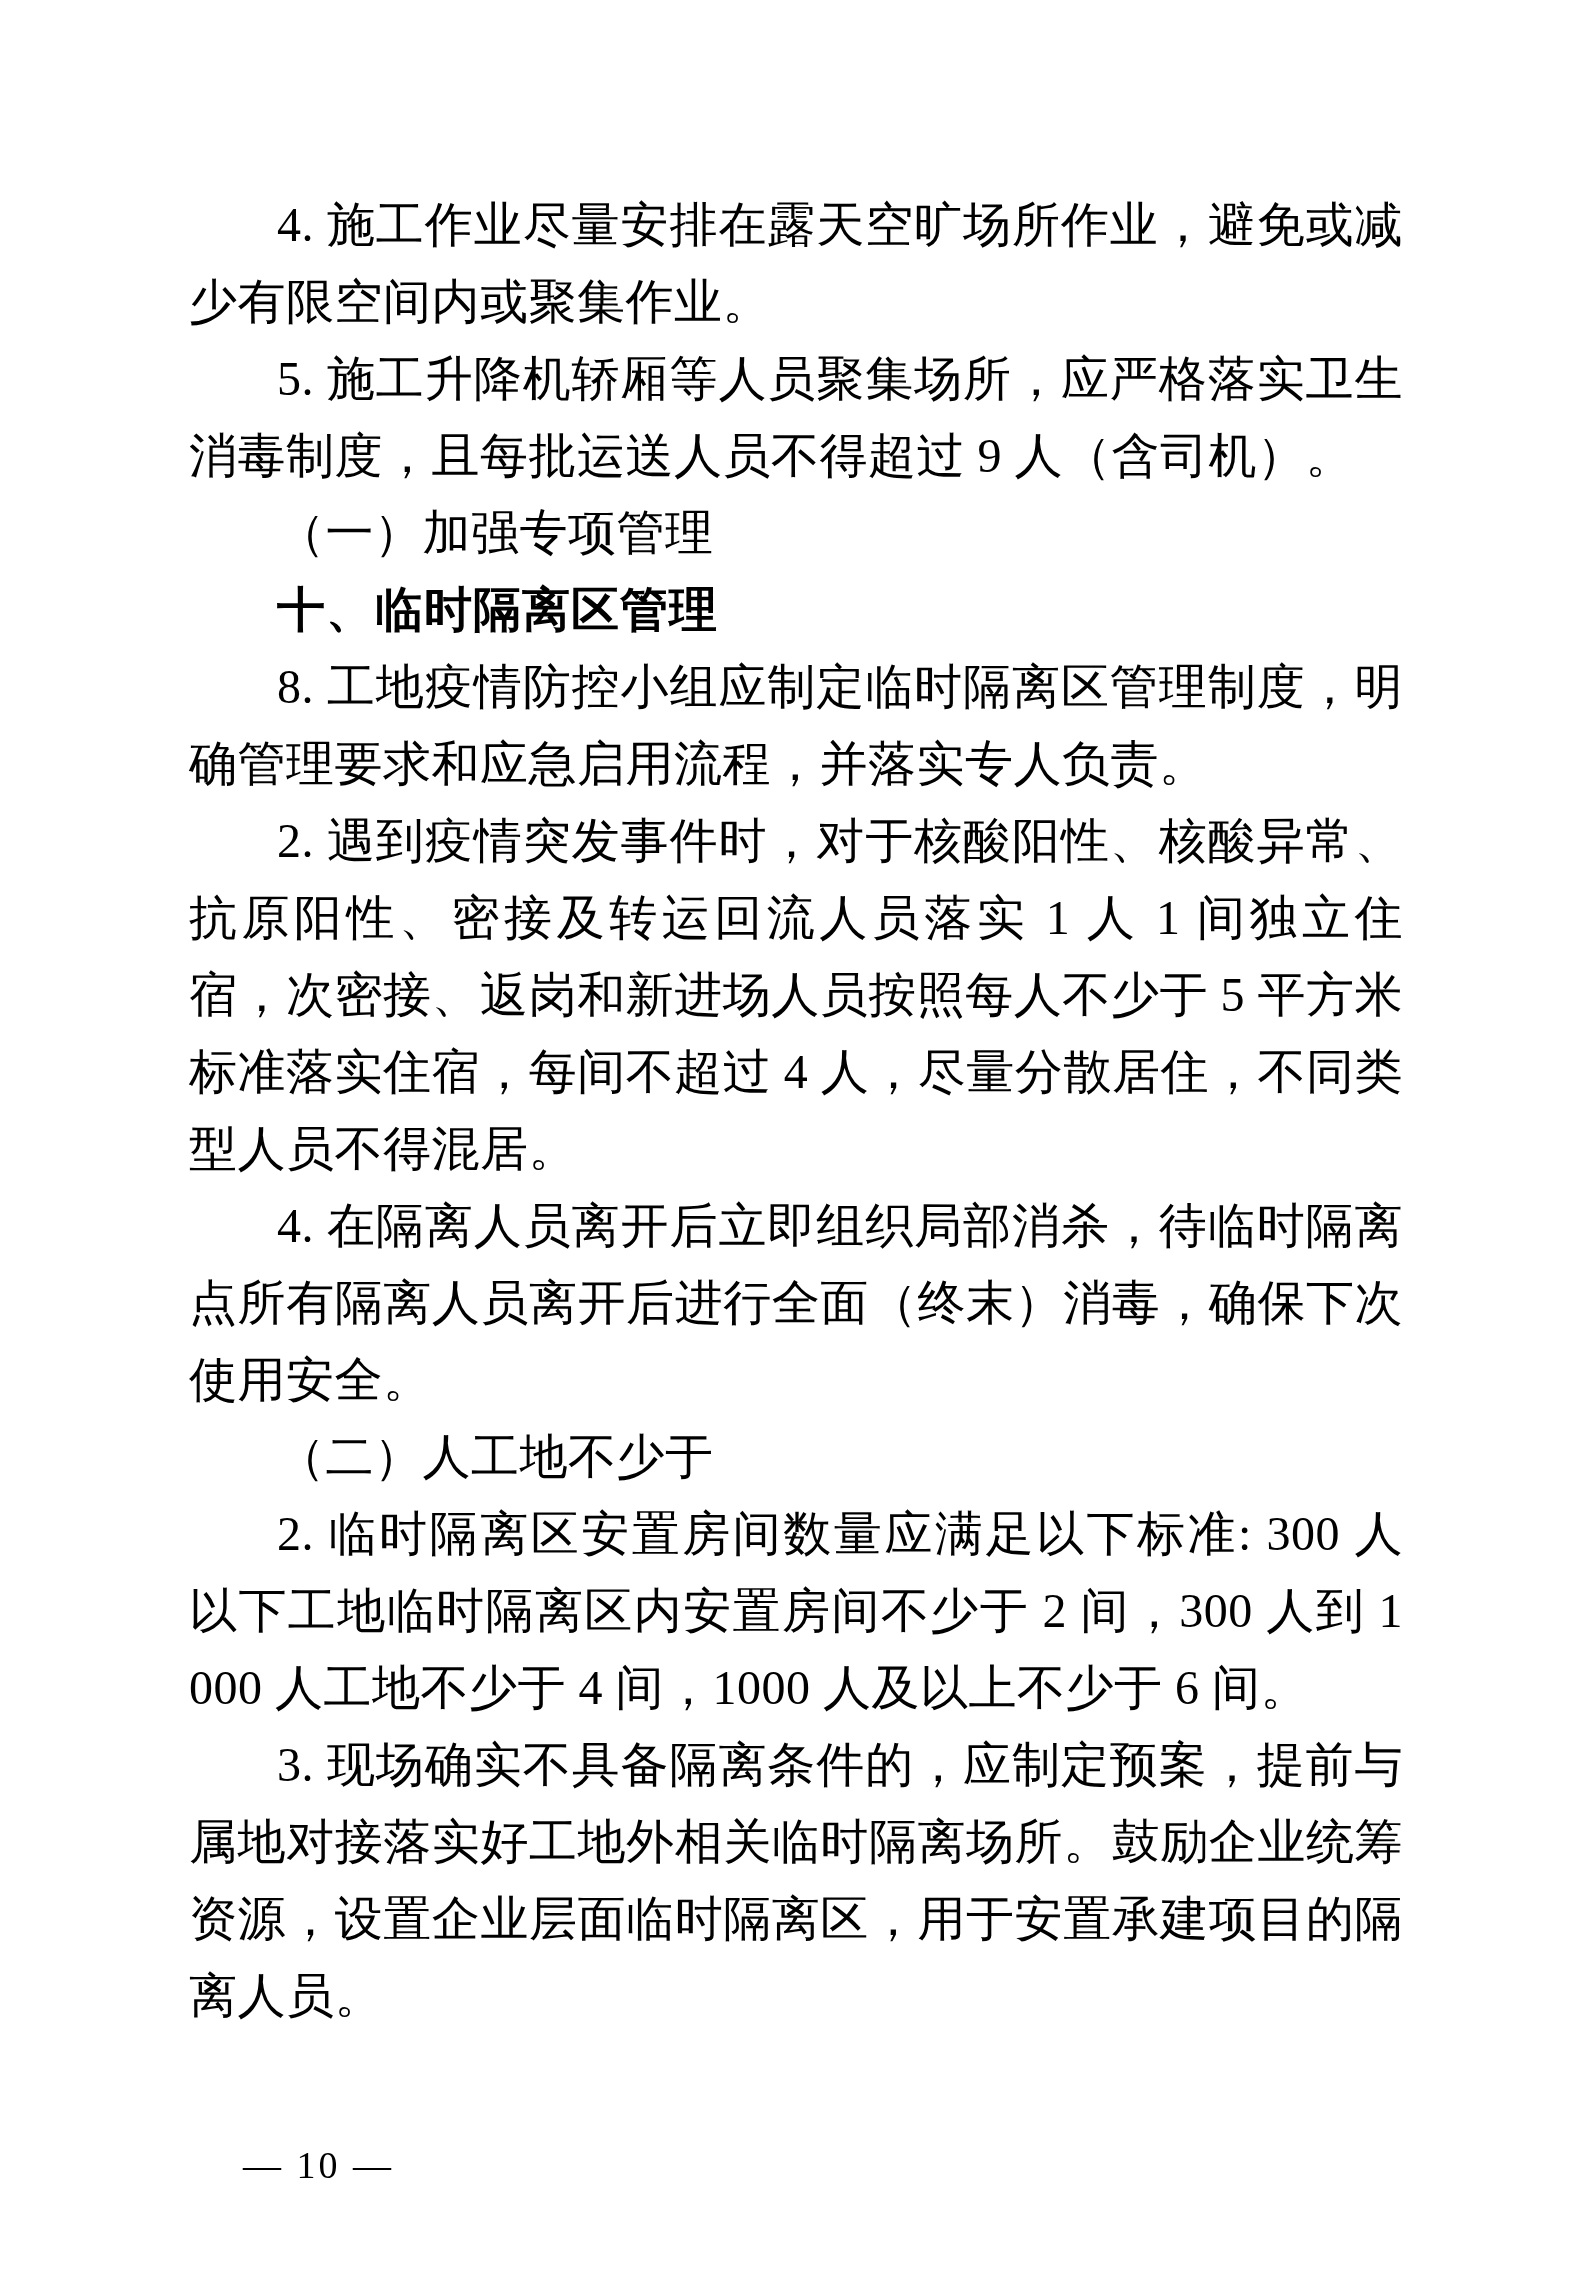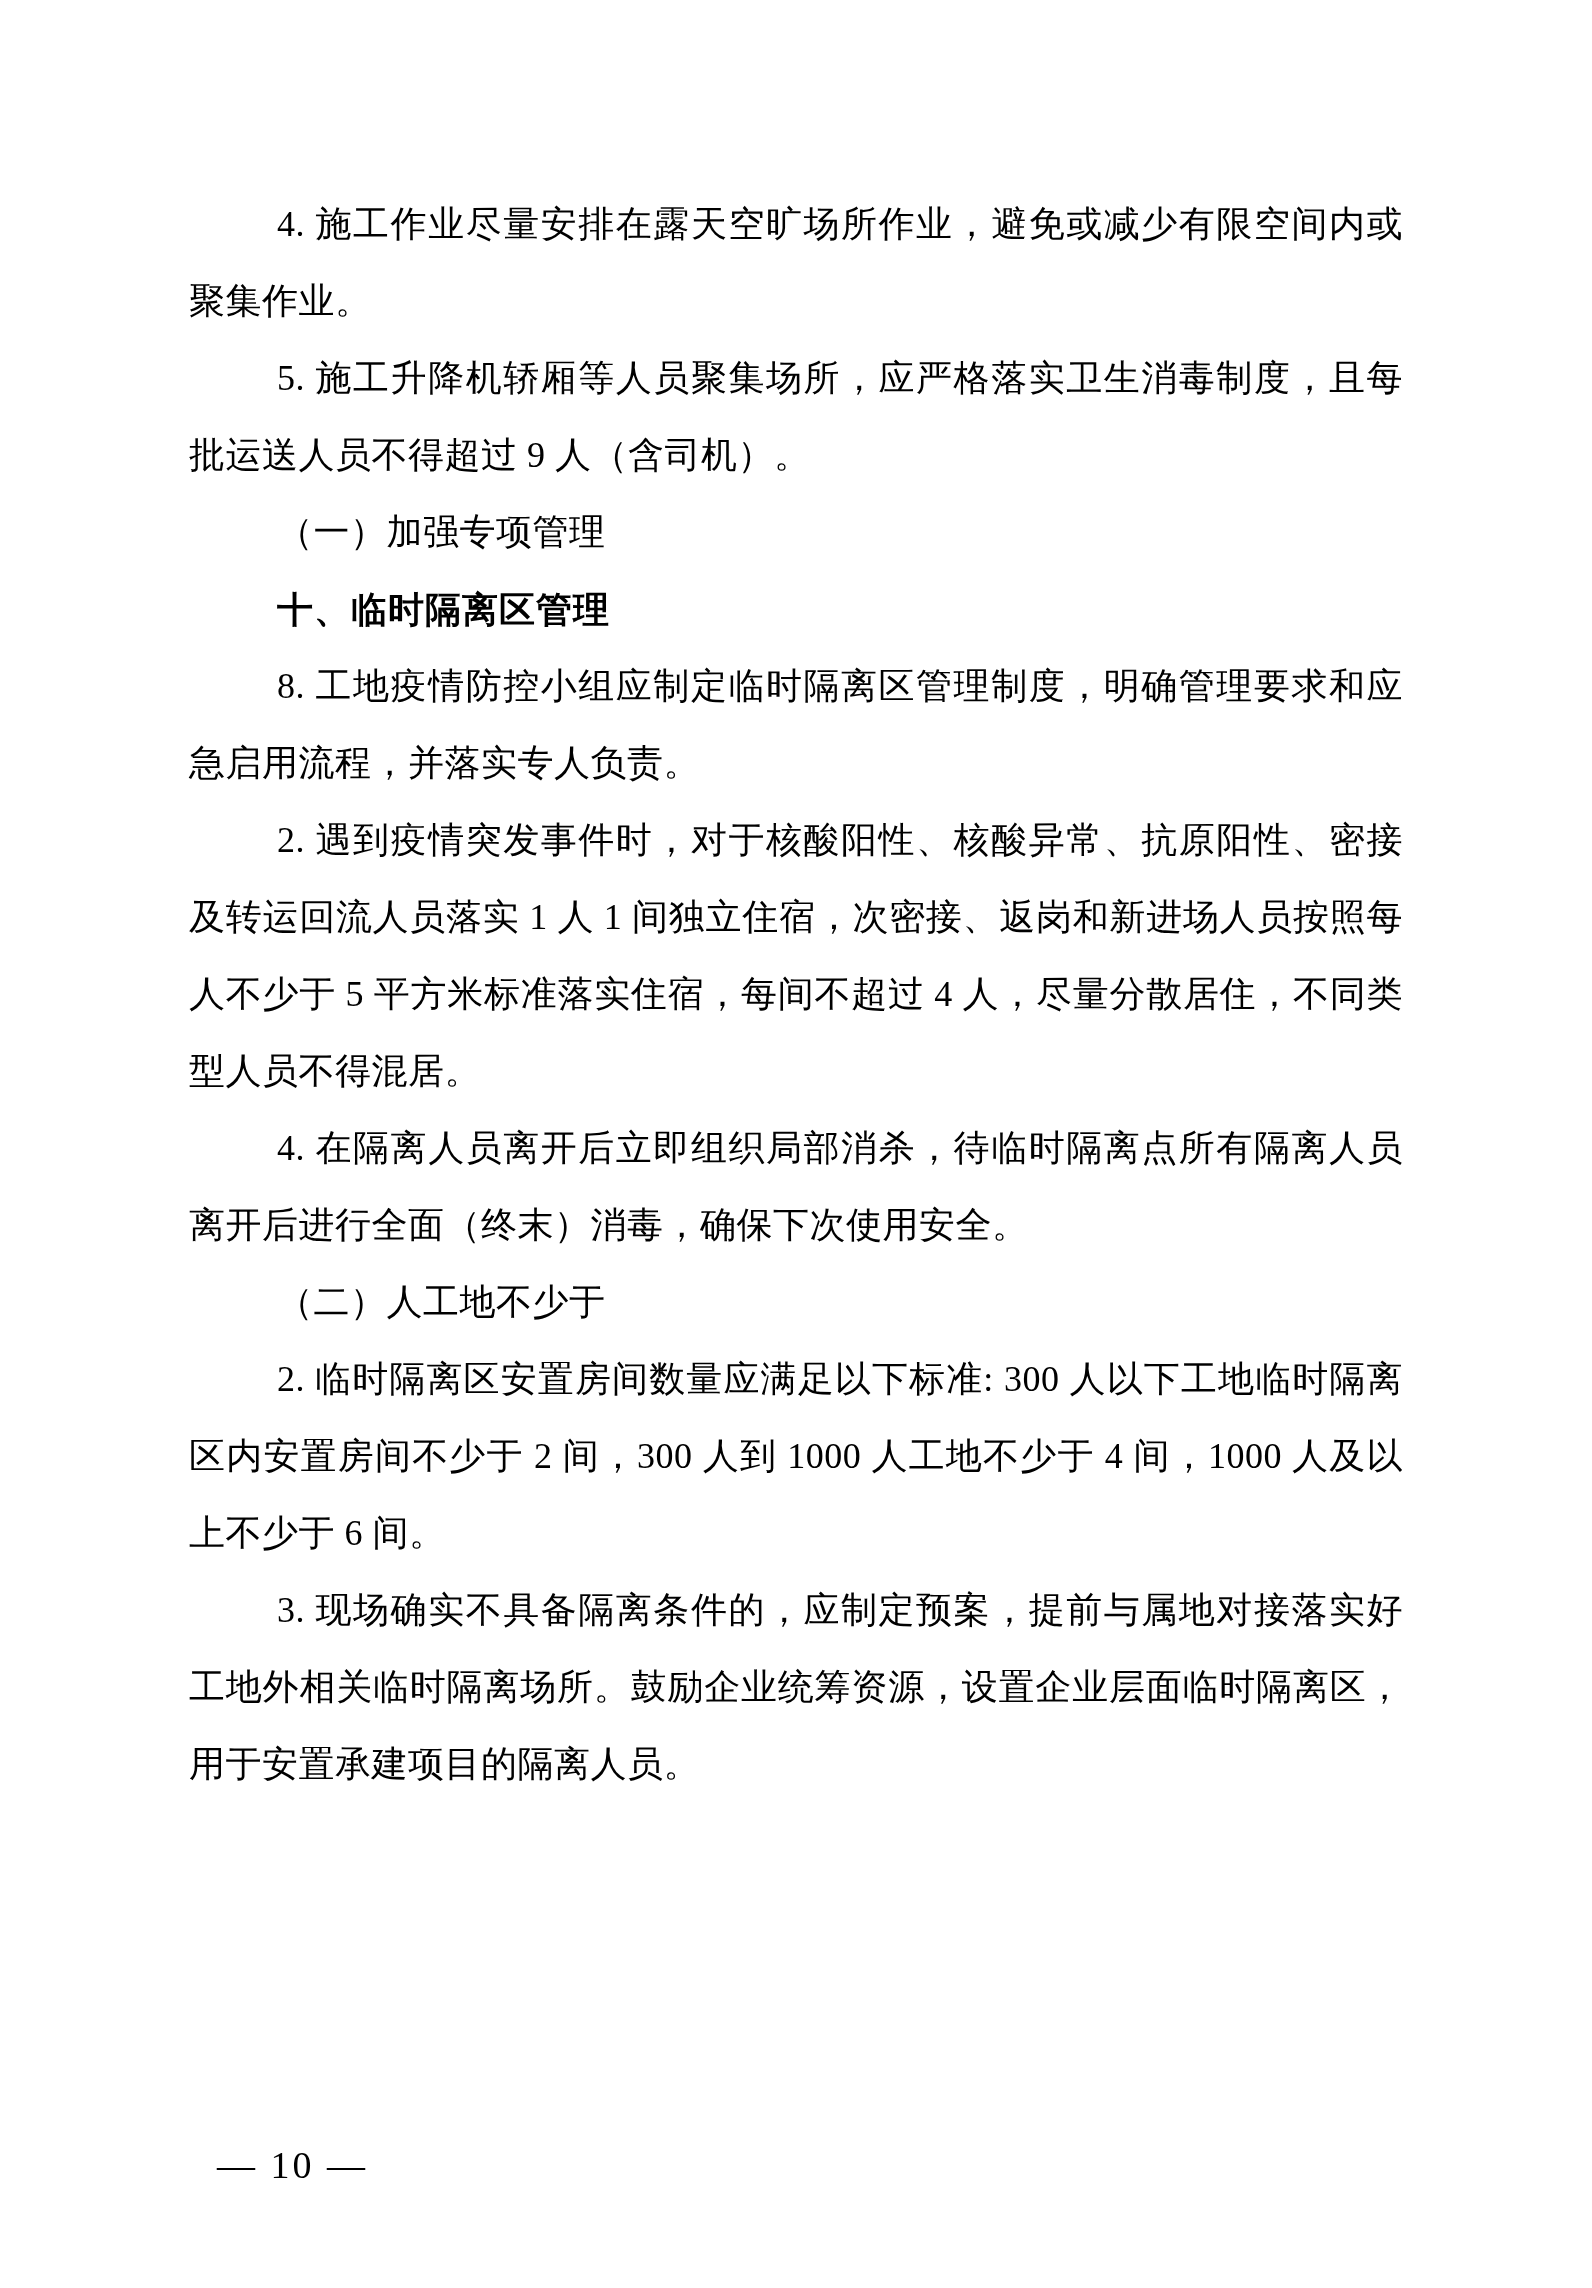--- a/index.html
+++ b/index.html
@@ -13,42 +13,42 @@
   }
   .content {
     position: absolute;
     left: 189px;
     top: 186px;
     width: 1214px;
   }
   .para {
     margin: 0;
     font-family: "Liberation Serif", "DejaVu Serif", serif;
-    font-size: 36px;
+    font-size: 48px;
     line-height: 77px;
     letter-spacing: 0.5px;
     color: #000;
     text-align: justify;
     text-align-last: left;
     text-justify: inter-character;
     text-indent: 88px;
     word-break: break-all;
   }
   .heading {
     font-family: "Liberation Sans", "DejaVu Sans", sans-serif;
     font-weight: bold;
     letter-spacing: 1px;
   }
   .subheading {
     font-family: "Liberation Serif", "DejaVu Serif", serif;
     font-weight: normal;
   }
   .page-number {
     position: absolute;
-    left: 217px;
+    left: 243px;
     top: 2144px;
     font-family: "Liberation Serif", "DejaVu Serif", serif;
     font-size: 38px;
     line-height: 42px;
     letter-spacing: 3px;
     color: #000;
     white-space: nowrap;
   }
 </style>
 </head>

